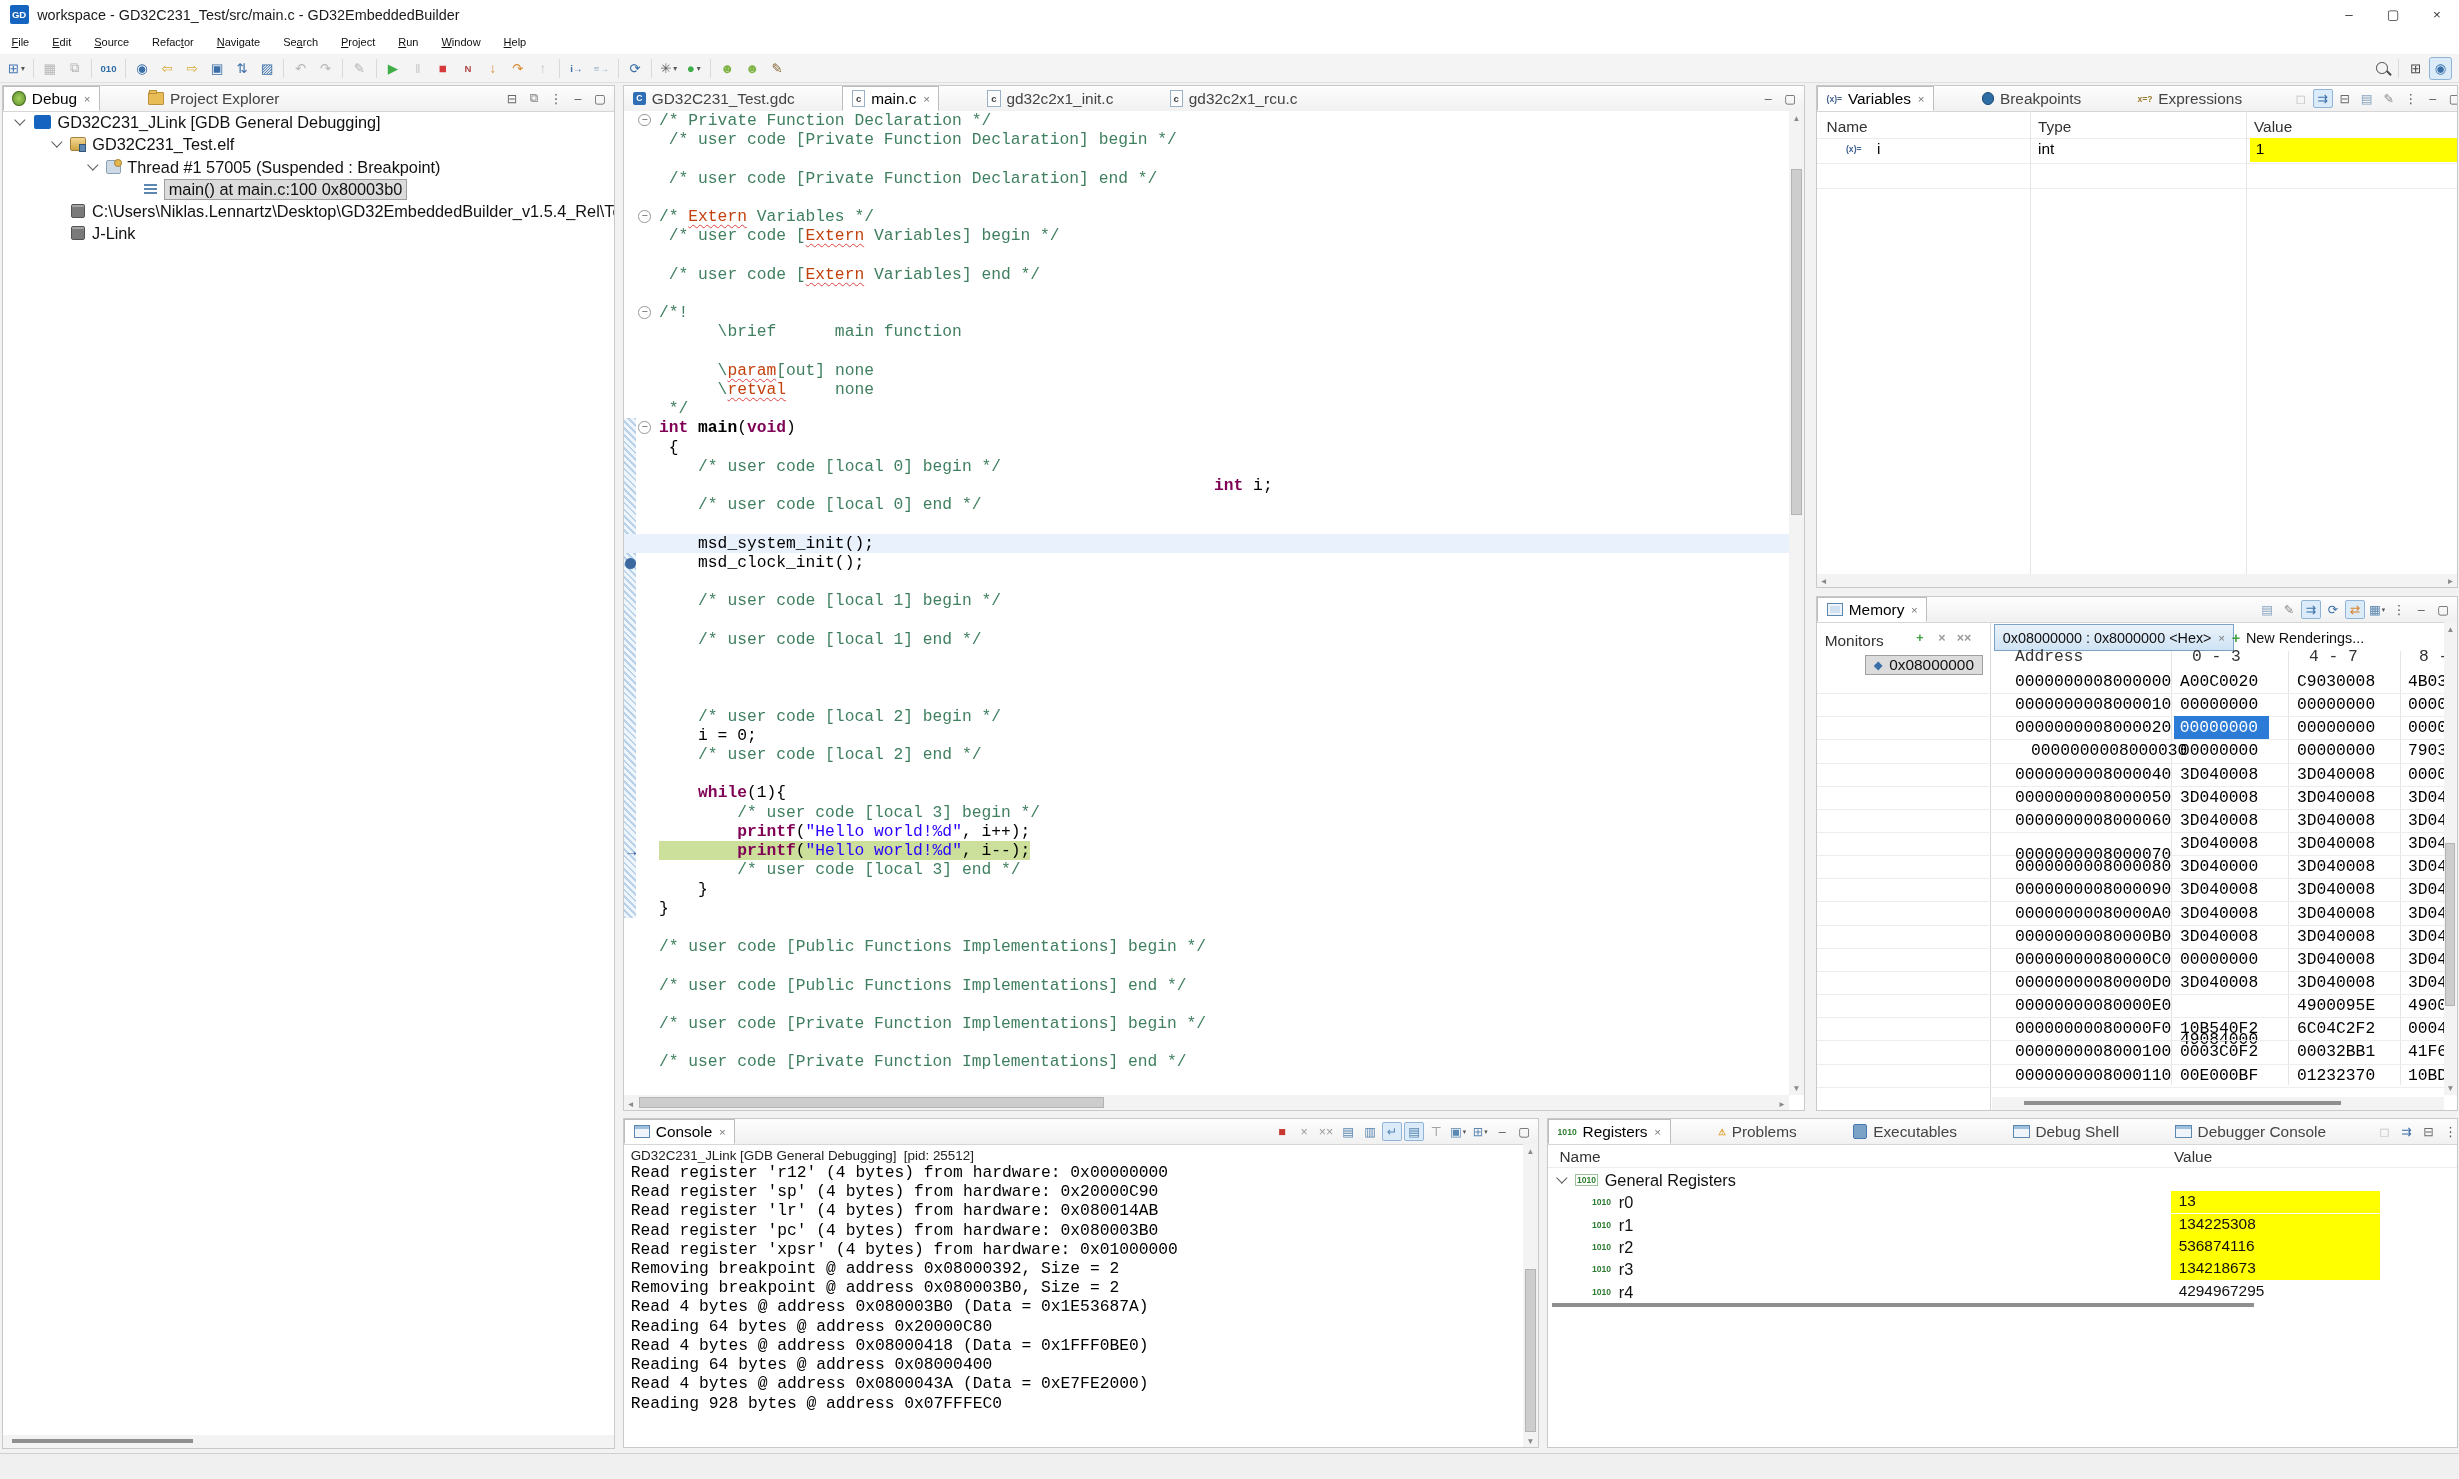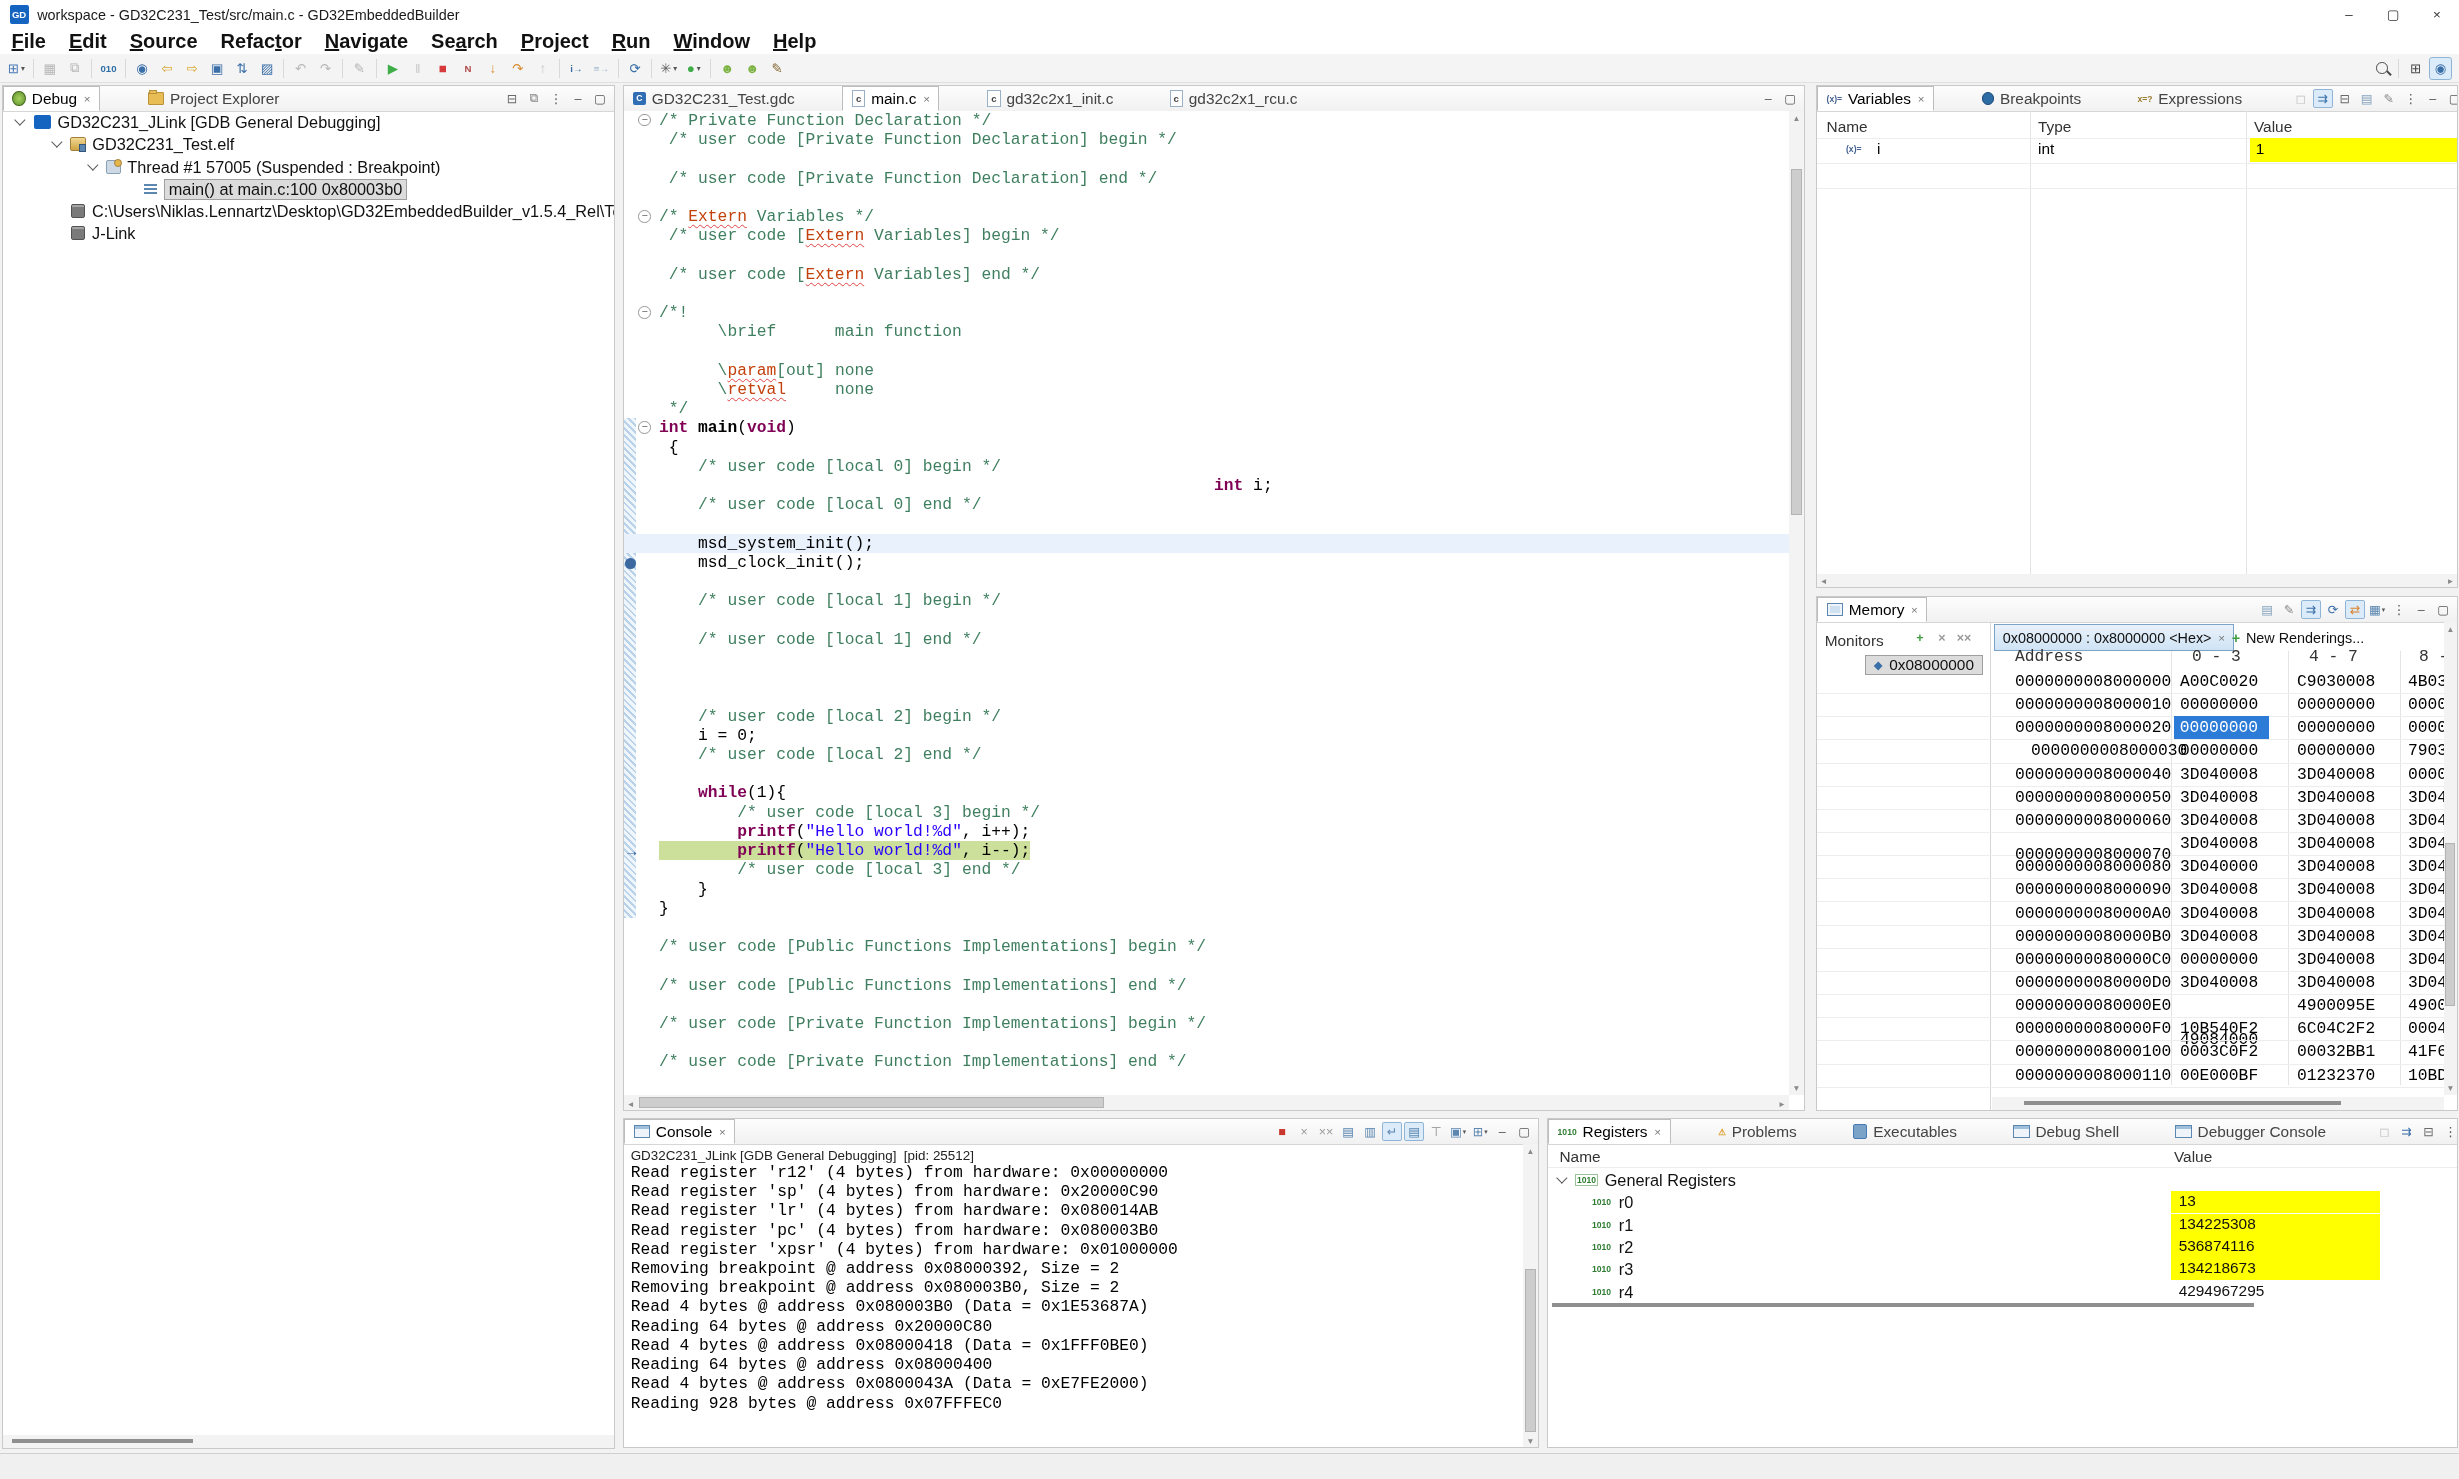--- a/index.html
+++ b/index.html
@@ -6,21 +6,21 @@
   body{width:2459px;height:1479px;position:relative;overflow:hidden;background:#f2f2f2;
        font-family:"Liberation Sans",sans-serif;color:#111;}
   
   #titlebar{position:absolute;left:0;top:0;width:2459px;height:29px;background:#fff;display:flex;align-items:center;}
   .applogo{width:19px;height:19px;background:#1464c0;color:#fff;font:bold 9.6px/19px "Liberation Sans",sans-serif;
            text-align:center;border-radius:1.9px;margin:0 8.6px 0 9.6px;flex:0 0 auto;}
   #title-text{font-size:14.4px;color:#1a1a1a;white-space:pre;}
   #winbtns{position:absolute;right:0;top:0;display:flex;}
   .winbtn{width:44px;height:29px;display:flex;align-items:center;justify-content:center;font-size:13.4px;color:#333;}
   #menubar{position:absolute;left:0;top:29px;width:2459px;height:25px;background:#fff;display:flex;align-items:center;}
-  .mitem{padding:0 11.5px;font-size:20px;color:#111;font-weight:bold;}
+  .mitem{padding:0 11.5px;font-size:11px;color:#111;}
   .mkey{text-decoration:underline;}
   #toolbar{position:absolute;left:0;top:54px;width:2459px;height:29px;background:#f4f4f4;
            border-bottom:1px solid #e0e0e0;display:flex;align-items:center;padding-left:3.8px;box-sizing:border-box;}
   .tbtn{height:23px;min-width:23px;margin:0 1px;display:flex;align-items:center;justify-content:center;
         font-size:13.4px;border-radius:2.9px;white-space:nowrap;}
   .tbtn.txt{font:bold 9.6px "Liberation Sans",sans-serif;}
   .tbtn .dd{font-size:7.7px;color:#555;margin-left:1.9px;}
   .tbtn.pressed{background:#dcebfa;border:1px solid #90b4d6;box-sizing:border-box;}
   .tsep{width:1px;height:19px;background:#d9d9d9;margin:0 3.8px;flex:0 0 auto;}
   #tbright{margin-left:auto;display:flex;align-items:center;padding-right:5.8px;}

